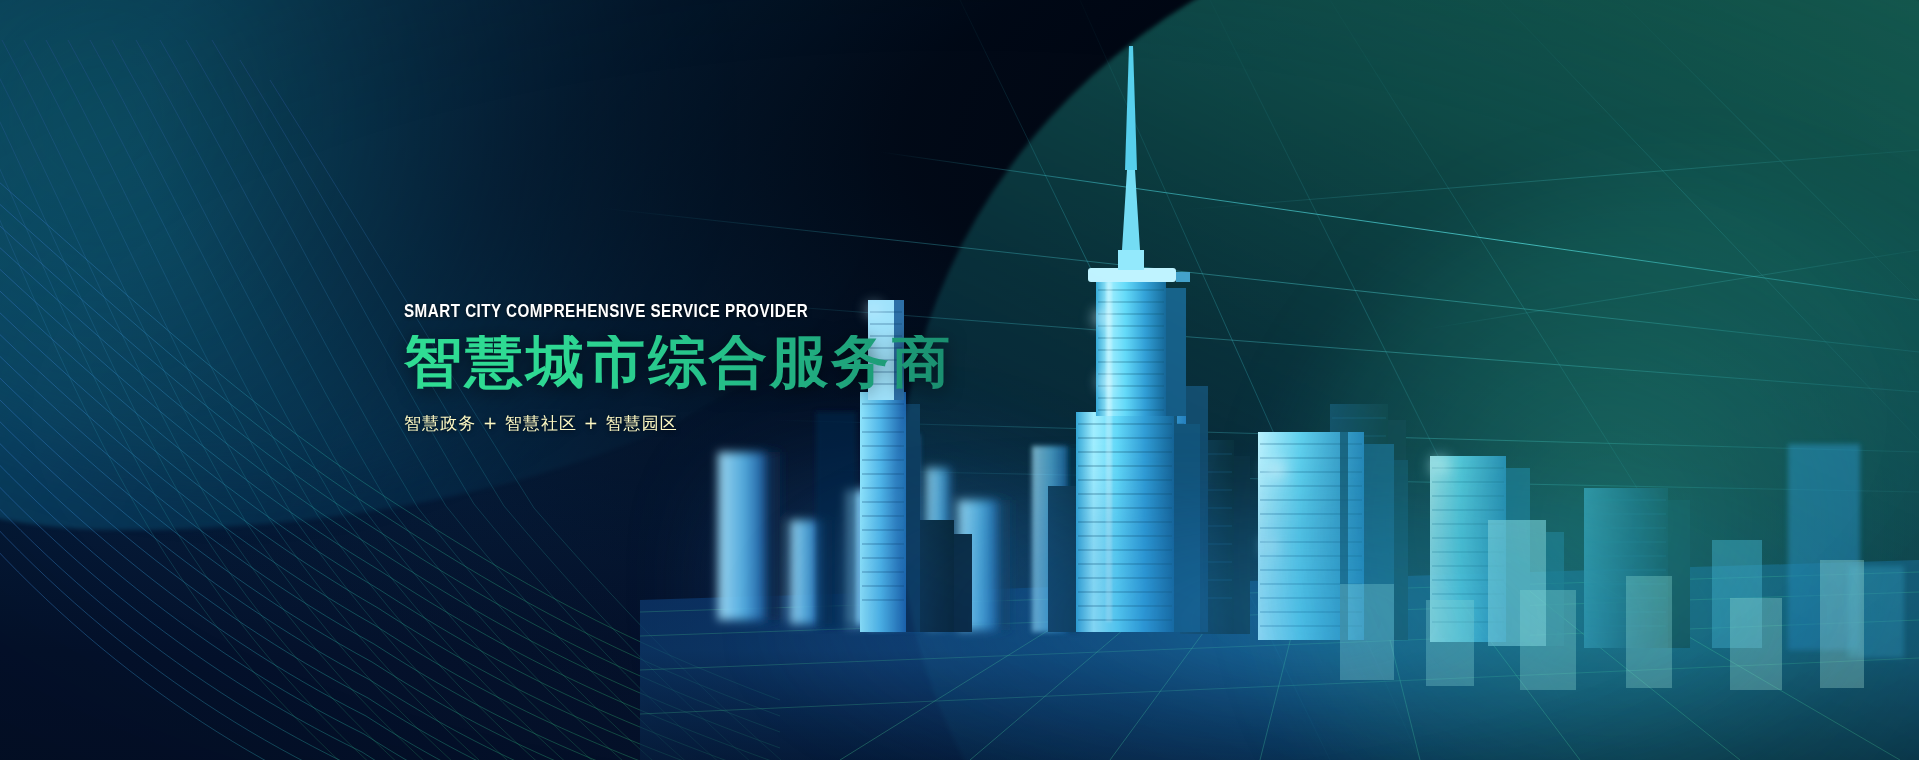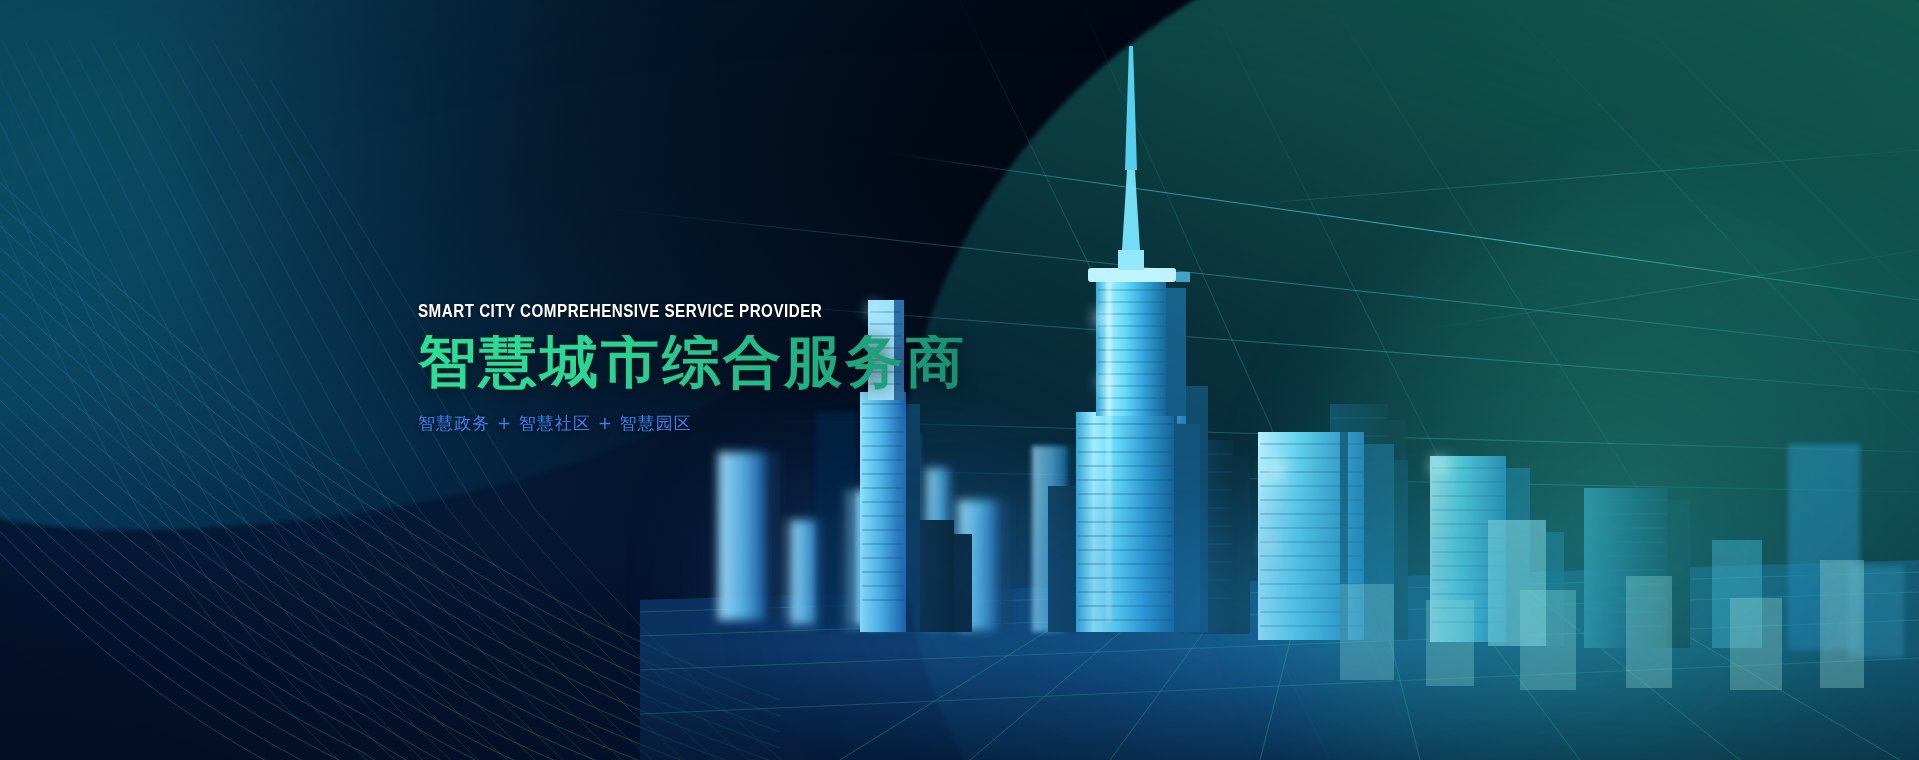--- a/index.html
+++ b/index.html
@@ -80,21 +80,21 @@
     position:absolute;right:-300px;bottom:-340px;
     width:1320px;height:1200px;border-radius:50%;
     background:linear-gradient(205deg, rgba(46,190,140,.62) 0%, rgba(34,165,135,.48) 26%, rgba(24,130,125,.32) 50%, rgba(16,95,110,.14) 72%, rgba(10,60,90,0) 90%);
     pointer-events:none;
     mix-blend-mode:screen;
     filter:blur(2px);
   }
 
   
   .copy{
-    position:absolute;left:418px;top:300px;width:700px;
+    position:absolute;left:404px;top:300px;width:700px;
   }
   .eyebrow{
     font-size:19px;
     font-weight:700;
     letter-spacing:.6px;
     color:#ffffff;
     transform:scaleX(.80);
     transform-origin:left center;
     white-space:nowrap;
     text-shadow:0 1px 5px rgba(0,0,0,.65);
@@ -114,21 +114,21 @@
     color:transparent;
     -webkit-text-fill-color:transparent;
     filter:drop-shadow(0 3px 9px rgba(0,0,0,.55));
     font-family:Liberation Mono, monospace;
   }
   .subline{
     margin:16px 0 0 0;
     font-size:17px;
     font-weight:400;
     letter-spacing:1.1px;
-    color:#3b82f6;
+    color:#fef9c3;
     white-space:nowrap;
     text-shadow:0 1px 5px rgba(0,0,0,.7);
     font-family:"DejaVu Sans","Liberation Sans",sans-serif;
   }
 </style>
 </head>
 <body>
 
 <div class="banner">
 

